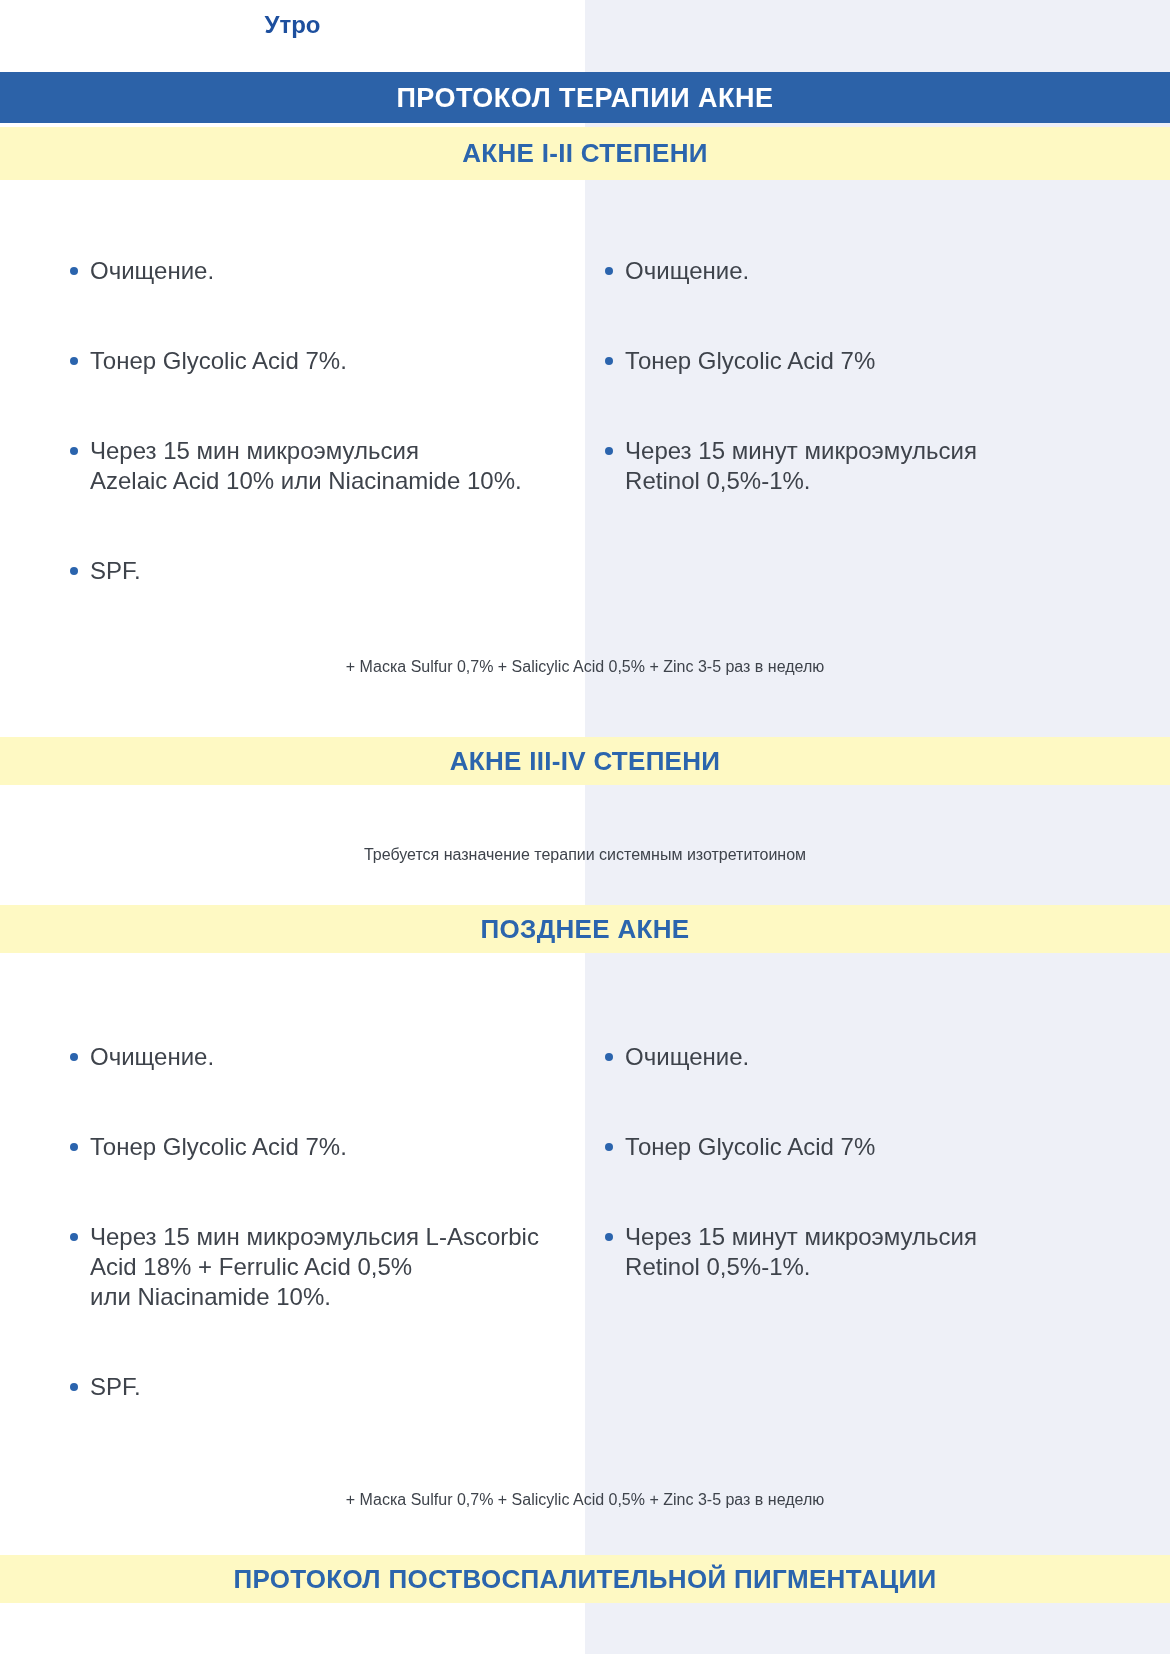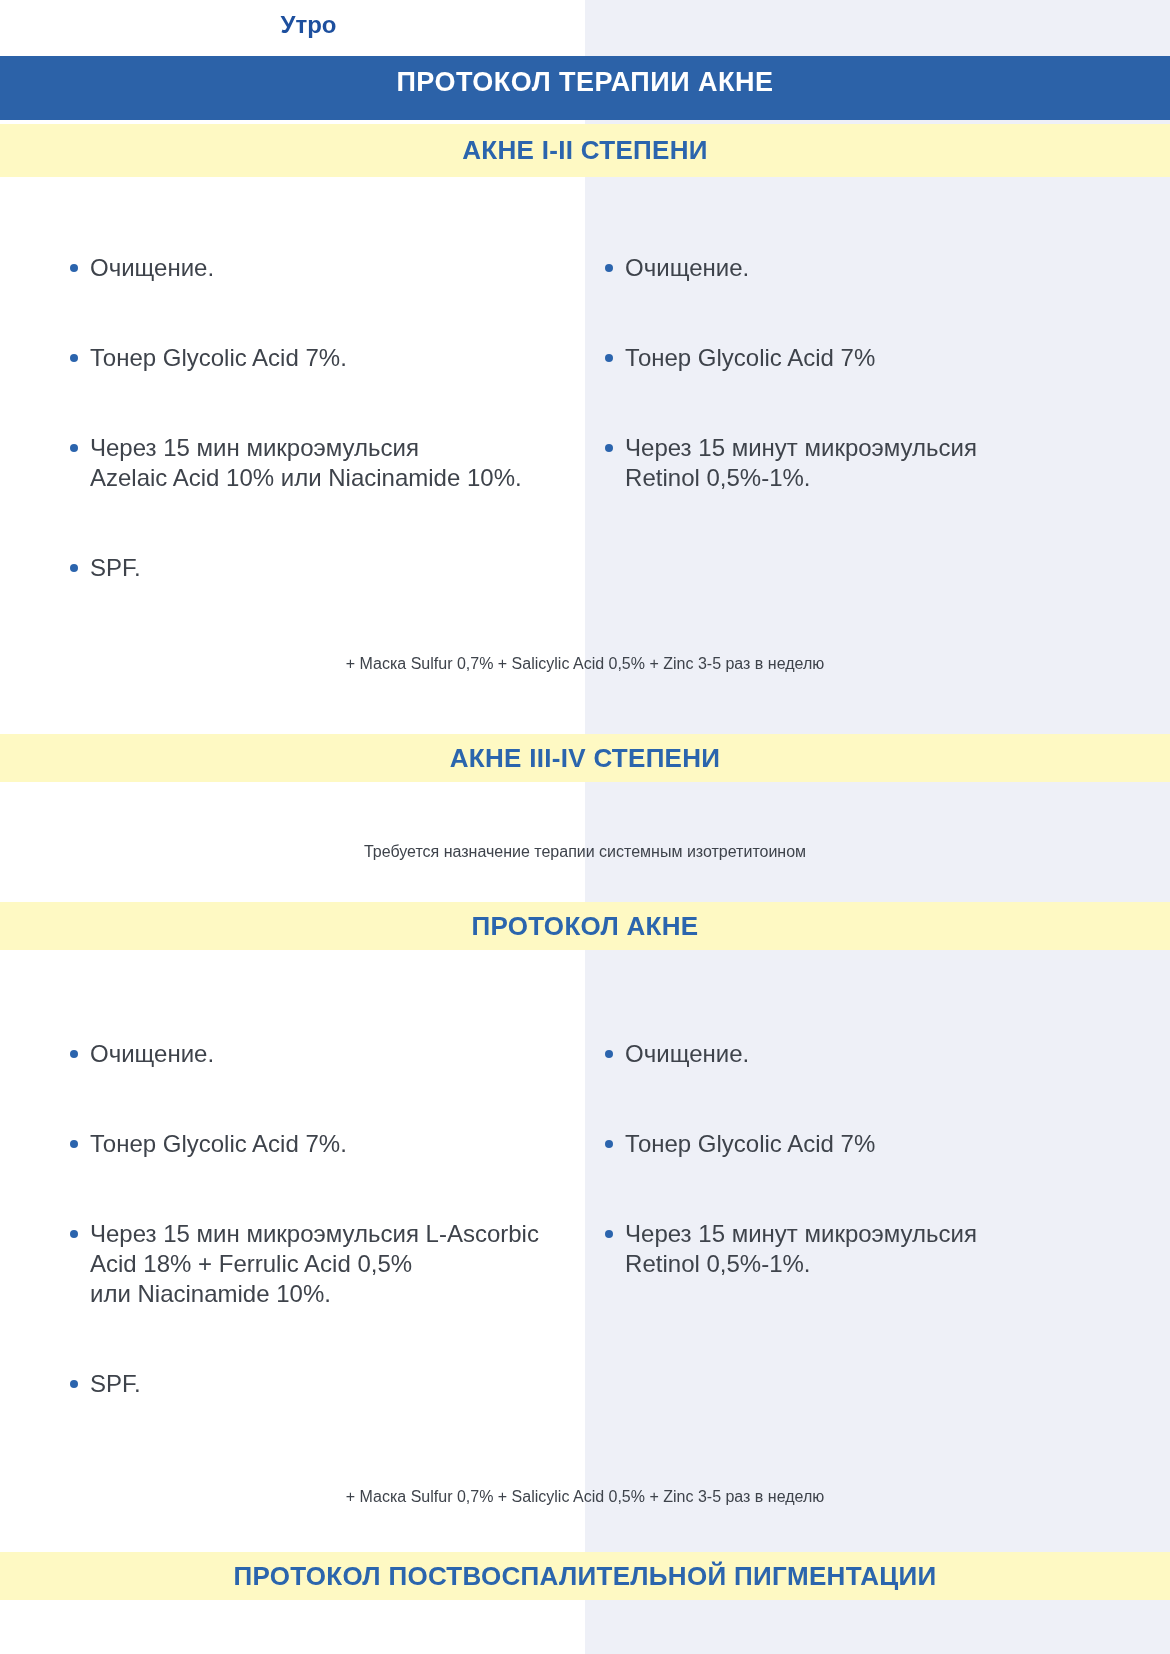--- a/index.html
+++ b/index.html
@@ -10,28 +10,28 @@
     background:#ffffff;
     font-family:"Liberation Sans", sans-serif;
     overflow:hidden;
   }
   .right-col-bg {
     position:absolute; left:585px; top:0; width:585px; height:1654px;
     background:#eef0f7;
   }
   .content { position:relative; }
 
-  .col-header-row { display:flex; height:50px;padding-left:16px; }
+  .col-header-row { display:flex; height:50px; }
   .col-header {
     width:585px; text-align:center; line-height:50px;
     font-weight:bold; font-size:24px; color:#1d4f9e;
   }
 
   .banner {
-    margin-top:6px; height:64px; background:#2c62a8;
+    margin-top:22px; height:51px; background:#2c62a8;
     color:#ffffff; font-weight:bold; font-size:27px;
     text-align:center; line-height:52px; letter-spacing:0.5px;
   }
 
   .band {
     height:48px; background:#fef9c3; color:#2b65ad;
     font-weight:bold; font-size:26px; text-align:center; line-height:48px;
     letter-spacing:0.3px;
   }
   .band.b1 { margin-top:4px; height:53px; line-height:53px; }
@@ -91,21 +91,21 @@
         <li>Тонер Glycolic Acid 7%</li>
         <li>Через 15 минут микроэмульсия
 Retinol 0,5%-1%.</li>
       </ul>
     </div>
     <div class="note n1">+ Маска Sulfur 0,7% + Salicylic Acid 0,5% + Zinc 3-5 раз в неделю</div>
 
     <div class="band b2">АКНЕ III-IV СТЕПЕНИ</div>
     <div class="note n2">Требуется назначение терапии системным изотретитоином</div>
 
-    <div class="band b3">ПРОТОКОЛ АКНЕ</div>
+    <div class="band b3">ПОЗДНЕЕ АКНЕ</div>
     <div class="two-col tc2">
       <ul class="list ul-m">
         <li>Очищение.</li>
         <li>Тонер Glycolic Acid 7%.</li>
         <li>Через 15 мин микроэмульсия L-Ascorbic
 Acid 18% + Ferrulic Acid 0,5%
 или Niacinamide 10%.</li>
         <li>SPF.</li>
       </ul>
       <ul class="list ul-e">

